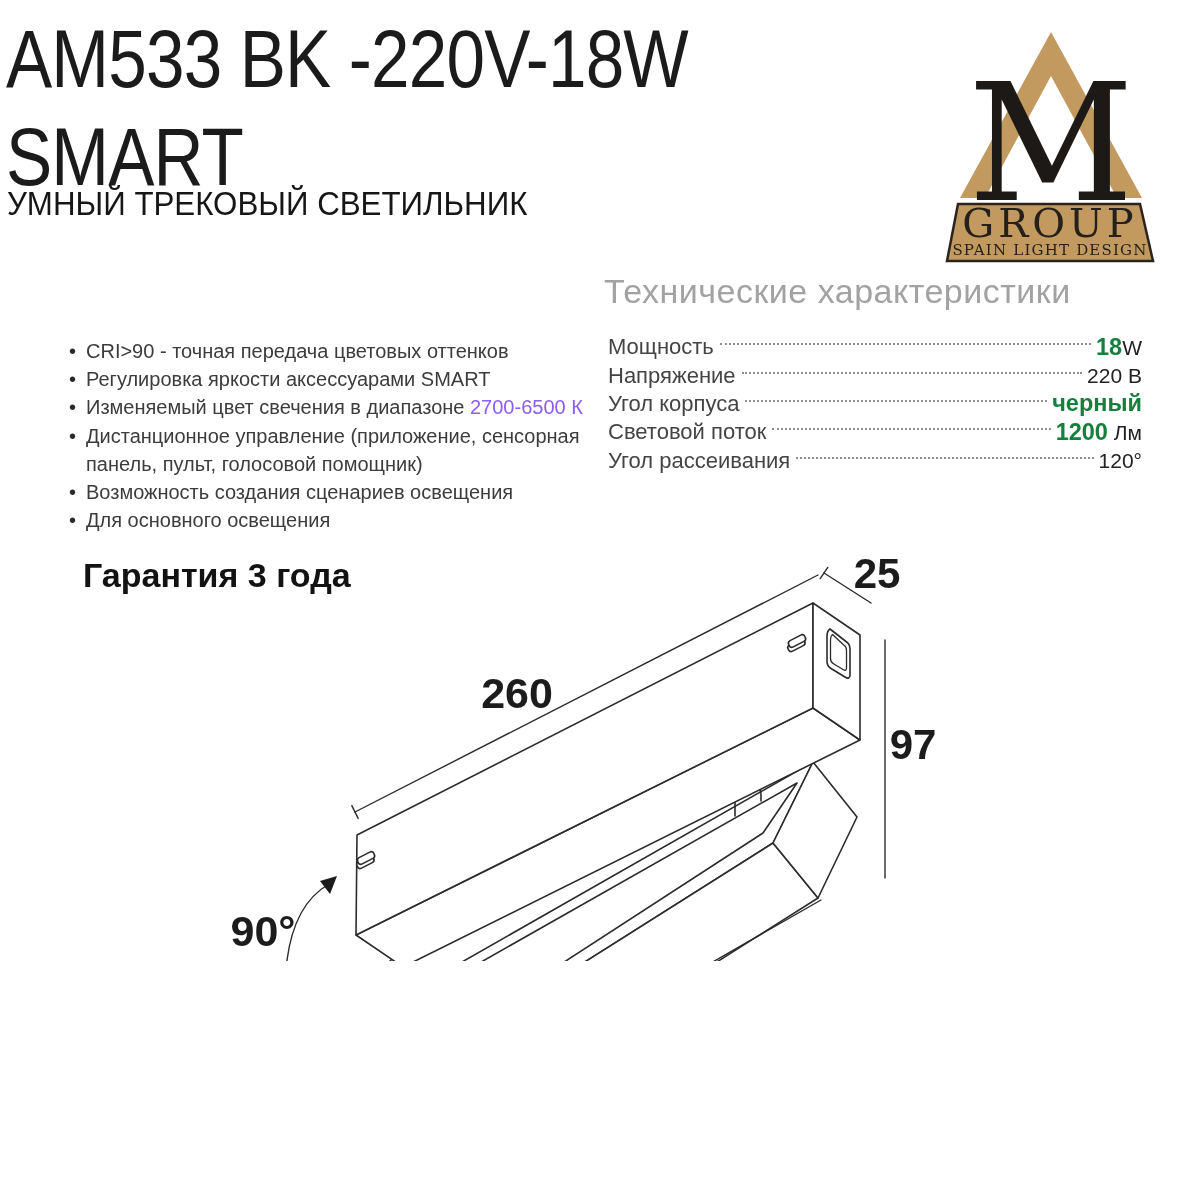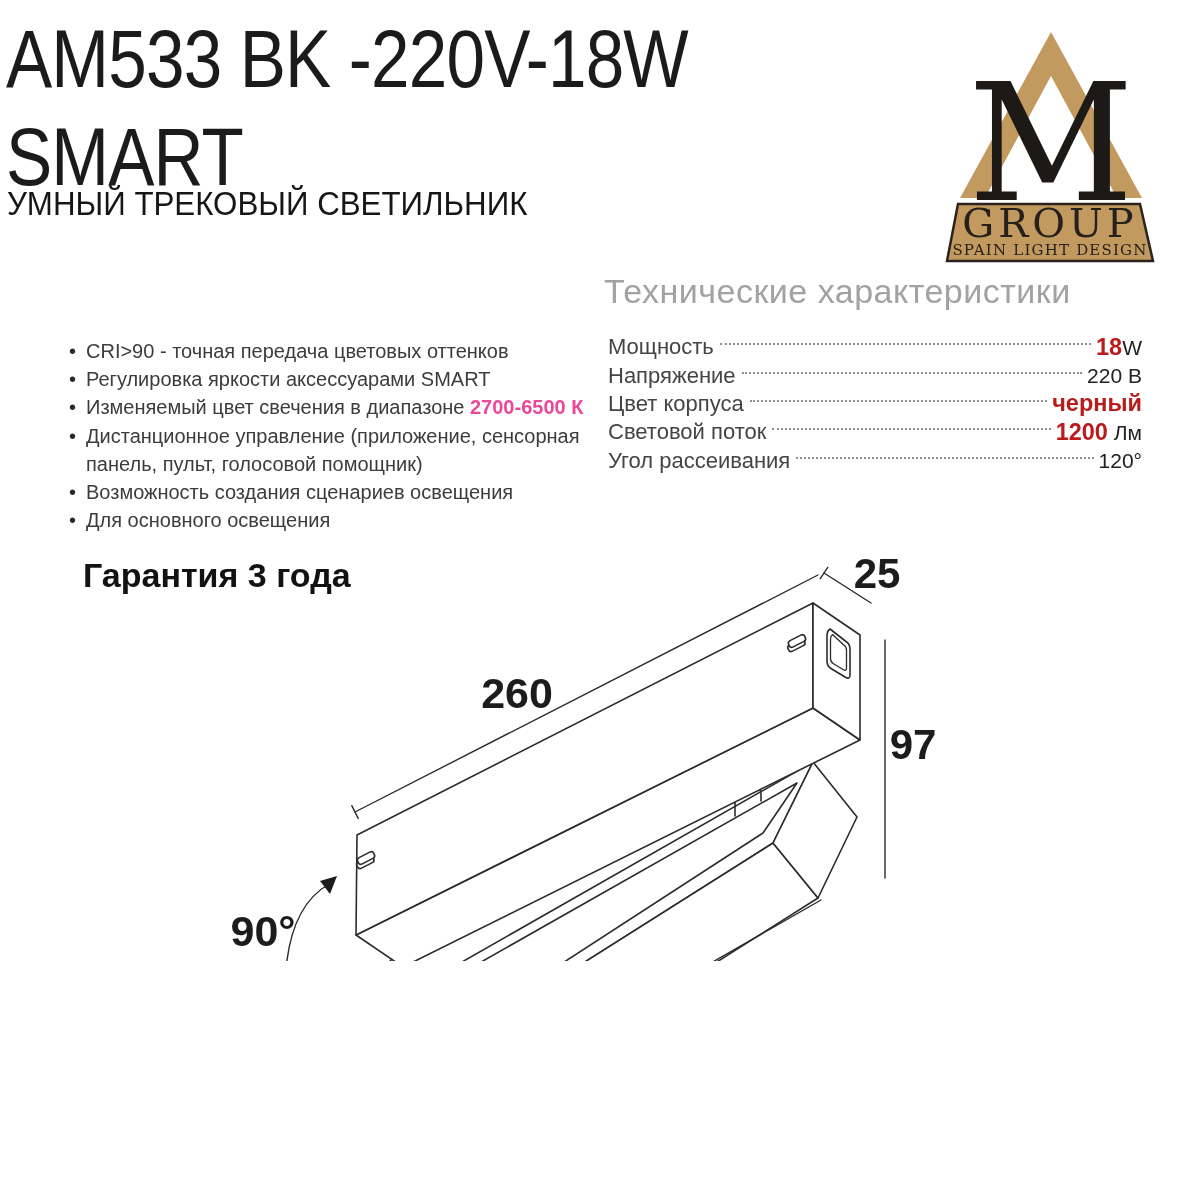--- a/index.html
+++ b/index.html
@@ -34,32 +34,32 @@
   .features-list {
     position:absolute; left:67px; top:337px; width:548px; list-style:none;
   }
   .features-list li {
     position:relative; padding-left:19px; font-size:20px; line-height:28.2px;
     color:#3c3c3c;
   }
   .features-list li::before {
     content:"\2022"; position:absolute; left:2px; top:0; color:#2a2a2a; font-size:20px;
   }
-  .features-list li b { font-weight:700; color:#ec4899; }
+  .features-list li b { font-weight:400; color:#8b5cf6; }
   .warranty {
     position:absolute; left:67px; top:556px; font-size:34px; font-weight:700;
     color:#121212; white-space:nowrap;margin-left:16px;
   }
   
   .spec-rows { position:absolute; left:608px; top:333px; width:534px; }
   .srow { display:flex; align-items:center; height:28.4px; }
   .sl { font-size:22px; color:#444; white-space:nowrap; }
   .leader { flex:1; border-bottom:2px dotted #8f8f8f; margin:0 5px 6px 6px; min-width:12px; }
   .sv { font-size:21px; color:#222; white-space:nowrap; }
-  .sv b { font-size:23.5px; font-weight:700; color:#b91c1c;margin-top:16px; }
+  .sv b { font-size:23.5px; font-weight:700; color:#15803d;margin-top:16px; }
   
   .diagram { position:absolute; left:220px; top:540px; width:740px; height:660px; }
   .dim-label { font-family:"Liberation Sans",sans-serif; font-weight:700; fill:#1c1c1c; }
 </style>
 </head>
 <body>
 
 <div class="page">
 
   <div class="title1">AM533 BK -220V-18W</div>
@@ -90,21 +90,21 @@
         <span class="sl">Мощность</span>
         <span class="leader"></span>
         <span class="sv"><b>18</b>W</span>
       </div>
       <div class="srow">
         <span class="sl">Напряжение</span>
         <span class="leader"></span>
         <span class="sv">220 В</span>
       </div>
       <div class="srow">
-        <span class="sl">Цвет корпуса</span>
+        <span class="sl">Угол корпуса</span>
         <span class="leader"></span>
         <span class="sv"><b>черный</b></span>
       </div>
       <div class="srow">
         <span class="sl">Световой поток</span>
         <span class="leader"></span>
         <span class="sv"><b>1200</b> Лм</span>
       </div>
       <div class="srow">
         <span class="sl">Угол рассеивания</span>

